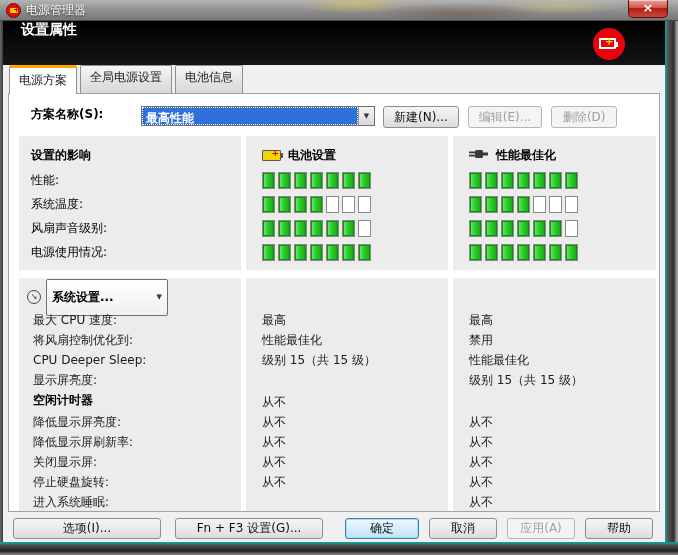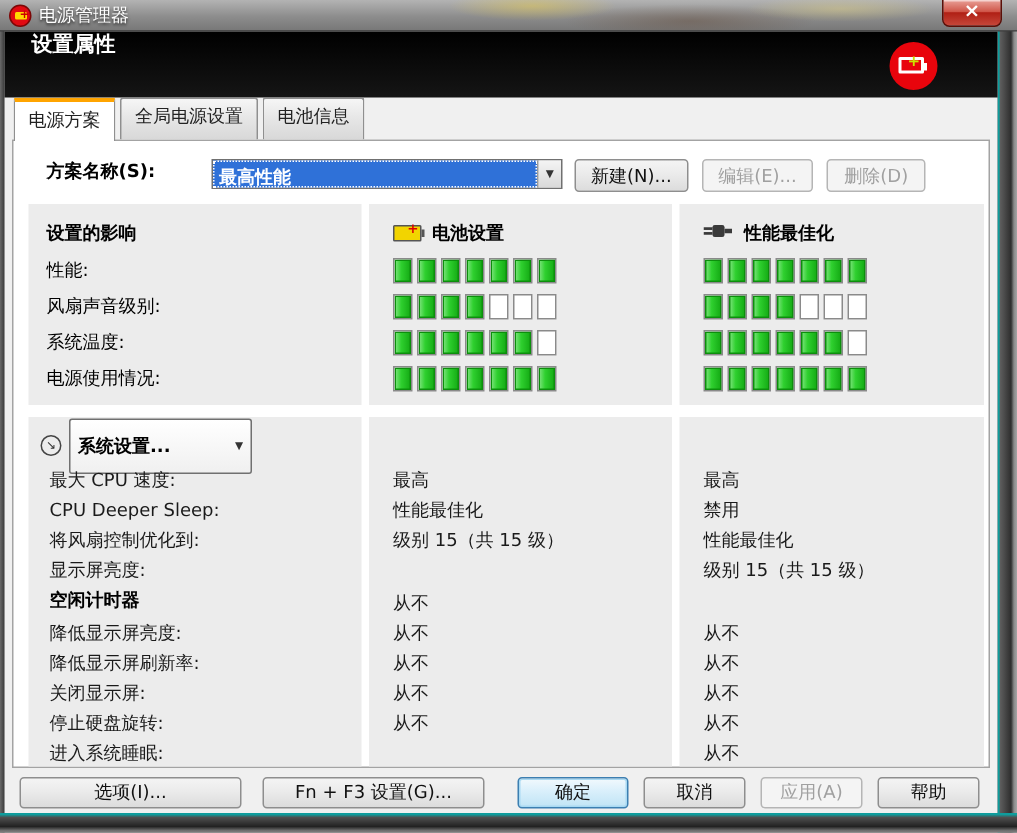--- a/index.html
+++ b/index.html
@@ -171,22 +171,22 @@
             <div class="btn disabled" style="line-height: 20px;">编辑(E)...</div>
             <div class="btn disabled" style="line-height: 20px;">删除(D)</div>
           </span>
       </div>
 
       <div class="band">
         <div class="panel left">
           <div class="s1-header">设置的影响</div>
           <div id="impact-labels">
               <div class="s1-row">性能:</div>
+              <div class="s1-row">系统温度:</div>
               <div class="s1-row">风扇声音级别:</div>
-              <div class="s1-row">系统温度:</div>
               <div class="s1-row">电源使用情况:</div>
             </div>
         </div>
         <div class="panel mid">
           <div class="s1-header">
             <span class="batt-icon">
               <span class="tip"></span>
               <span class="plus">+</span>
             </span>
             <span>电池设置</span>
@@ -303,22 +303,22 @@
         <div class="panel left" style="padding-left:8px;">
           <div class="s2-toprow">
             <span class="circ-icon">↘</span>
             <div class="combo2">
               <span class="sel">系统设置...</span>
               <span class="arrow-glyph">▼</span>
             </div>
           </div>
           <div id="sys-labels" style="padding-left:6px;">
               <div class="s2-row">最大 CPU 速度:</div>
+              <div class="s2-row">将风扇控制优化到:</div>
               <div class="s2-row">CPU Deeper Sleep:</div>
-              <div class="s2-row">将风扇控制优化到:</div>
               <div class="s2-row">显示屏亮度:</div>
               <div class="idle-header">空闲计时器</div>
               <div class="s2-row">降低显示屏亮度:</div>
               <div class="s2-row">降低显示屏刷新率:</div>
               <div class="s2-row">关闭显示屏:</div>
               <div class="s2-row">停止硬盘旋转:</div>
               <div class="s2-row">进入系统睡眠:</div>
             </div>
         </div>
         <div class="panel mid">

